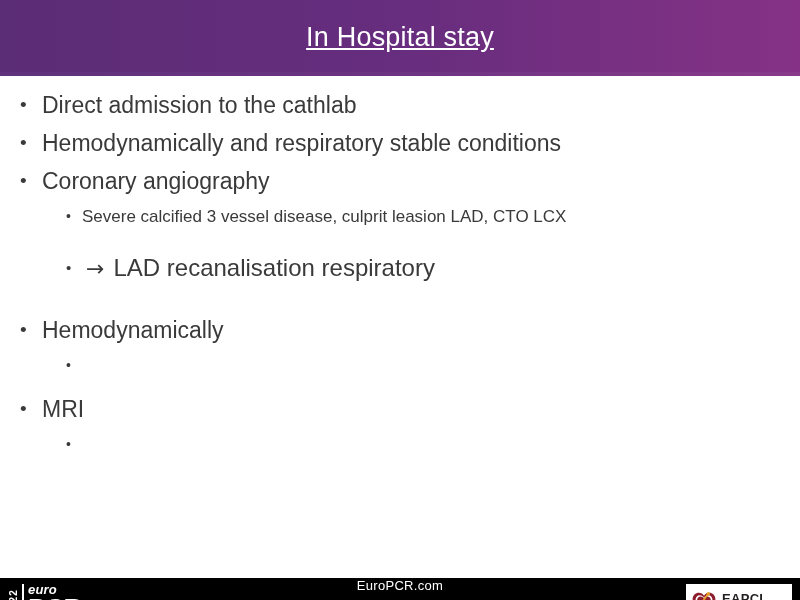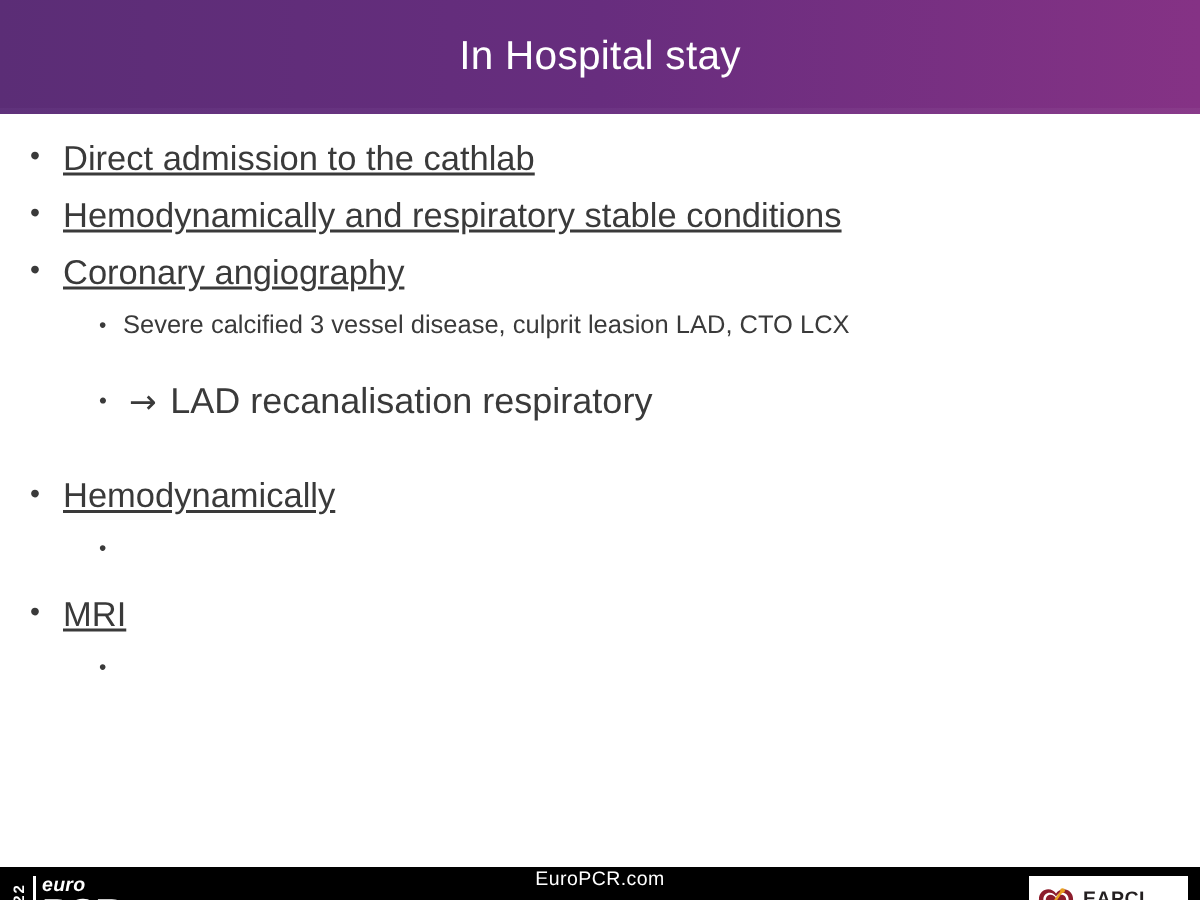--- a/index.html
+++ b/index.html
@@ -38,20 +38,21 @@
     background: linear-gradient(90deg, #60337c 0%, #6d3584 50%, #8a3c8b 100%);
     opacity: .85;
   }
   .slide-title {
     color: #ffffff;
     font-size: 27px;
     font-weight: 400;
     letter-spacing: .2px;
     line-height: 1;
     padding-bottom: 2px;
+    text-decoration: underline;
   }
 
   
   .slide-body {
     position: absolute;
     left: 0;
     top: 76px;
     width: 800px;
     height: 475px;
     box-sizing: border-box;
@@ -71,21 +72,20 @@
     width: 18px;
     text-align: left;
     padding-left: 6px;
     font-size: 19px;
     line-height: 1.32;
     color: #3a3a3a;
   }
   .bullet-l1 > .txt {
     flex: 1 1 auto;
     padding-left: 4px;
-    text-decoration: underline;
   }
 
   .bullet-l2 {
     display: flex;
     align-items: flex-start;
     color: #3a3a3a;
     font-size: 17px;
     line-height: 1.30;
     margin: 0 0 3px 0;
     padding-left: 52px;

